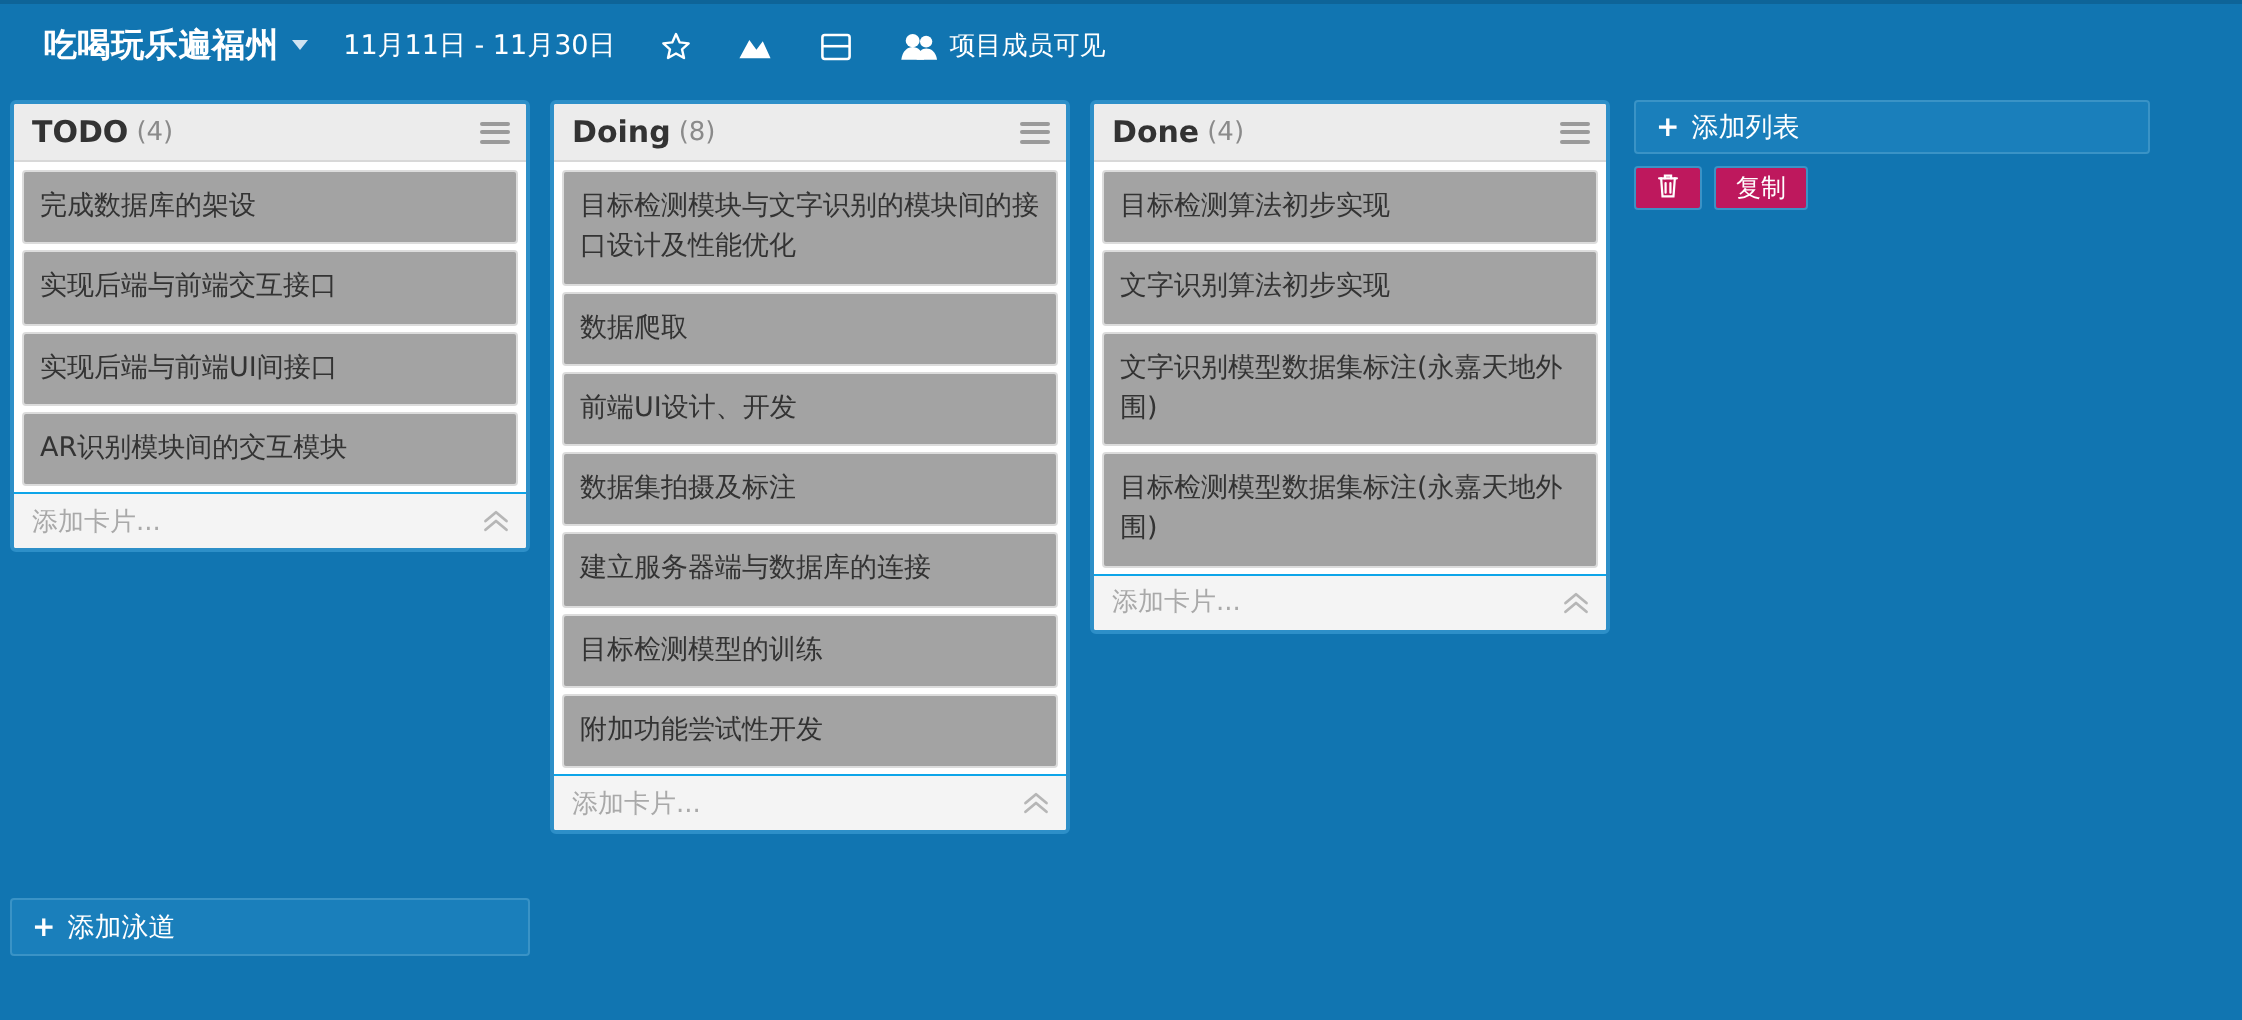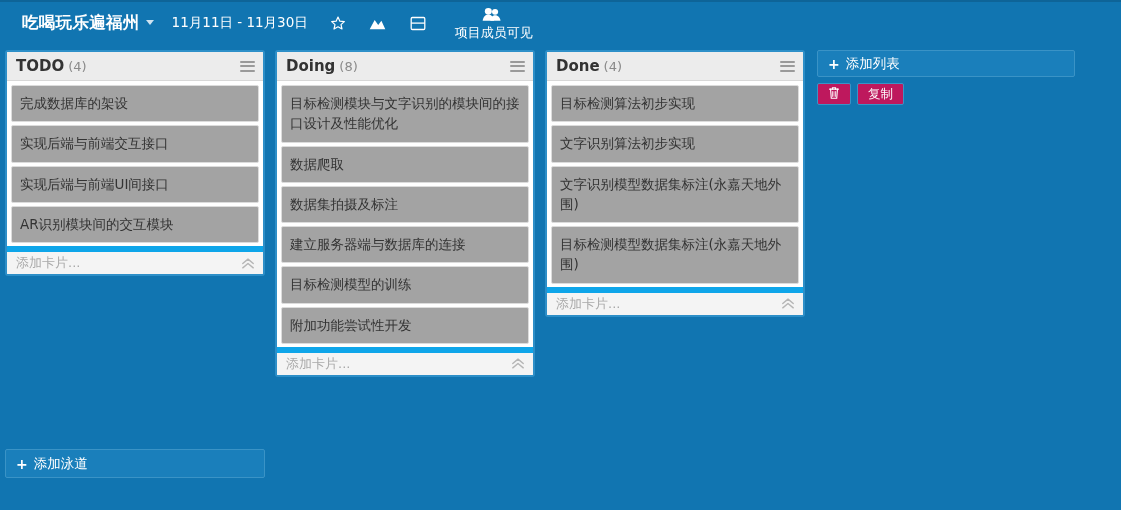--- a/index.html
+++ b/index.html
@@ -54,21 +54,20 @@
     display: inline-flex;
     align-items: center;
     justify-content: center;
     width: 20px; height: 20px;
     color: #ffffff;
   }
   #visibility-wrap {
     display: inline-flex;
     align-items: center;
     margin-left: 22px;
-    flex-direction: column;
   }
   #visibility-label {
     color: #ffffff;
     font-size: 13px;
     margin-left: 5px;
     white-space: nowrap;
   }
 
   
   #board {
@@ -142,21 +141,21 @@
     color: #333333;
     cursor: pointer;
     box-sizing: border-box;
     word-break: break-all;
   }
   .card:first-child { margin-top: 4px; }
 
   .col-footer {
     height: 28px;
     background: #f4f4f4;
-    border-top: 6px solid #0ea5e9;
+    border-top: 1px solid #0ea5e9;
     display: flex;
     align-items: center;
     padding: 0 8px 0 9px;
     box-sizing: border-box;
   }
   .add-card-text {
     font-size: 13px;
     color: #a9a9a9;
     white-space: nowrap;
   }
@@ -316,20 +315,21 @@
       <span class="col-count">(8)</span>
       <span class="col-menu">
           <i></i>
           <i></i>
           <i></i>
         </span>
     </div>
     <div class="cards">
       <div class="card">目标检测模块与文字识别的模块间的接口设计及性能优化</div>
       <div class="card">数据爬取</div>
+      <div class="card">前端UI设计、开发</div>
       <div class="card">数据集拍摄及标注</div>
       <div class="card">建立服务器端与数据库的连接</div>
       <div class="card">目标检测模型的训练</div>
       <div class="card">附加功能尝试性开发</div>
     </div>
     <div class="col-footer">
       <span class="add-card-text">添加卡片...</span>
       <span class="collapse-chevrons">
         <svg width="14" height="13" viewBox="0 0 16 14" fill="none" stroke="#b6b6b6" stroke-width="1.6" stroke-linecap="round" stroke-linejoin="round">
           <polyline points="2,7 8,2 14,7"></polyline>

